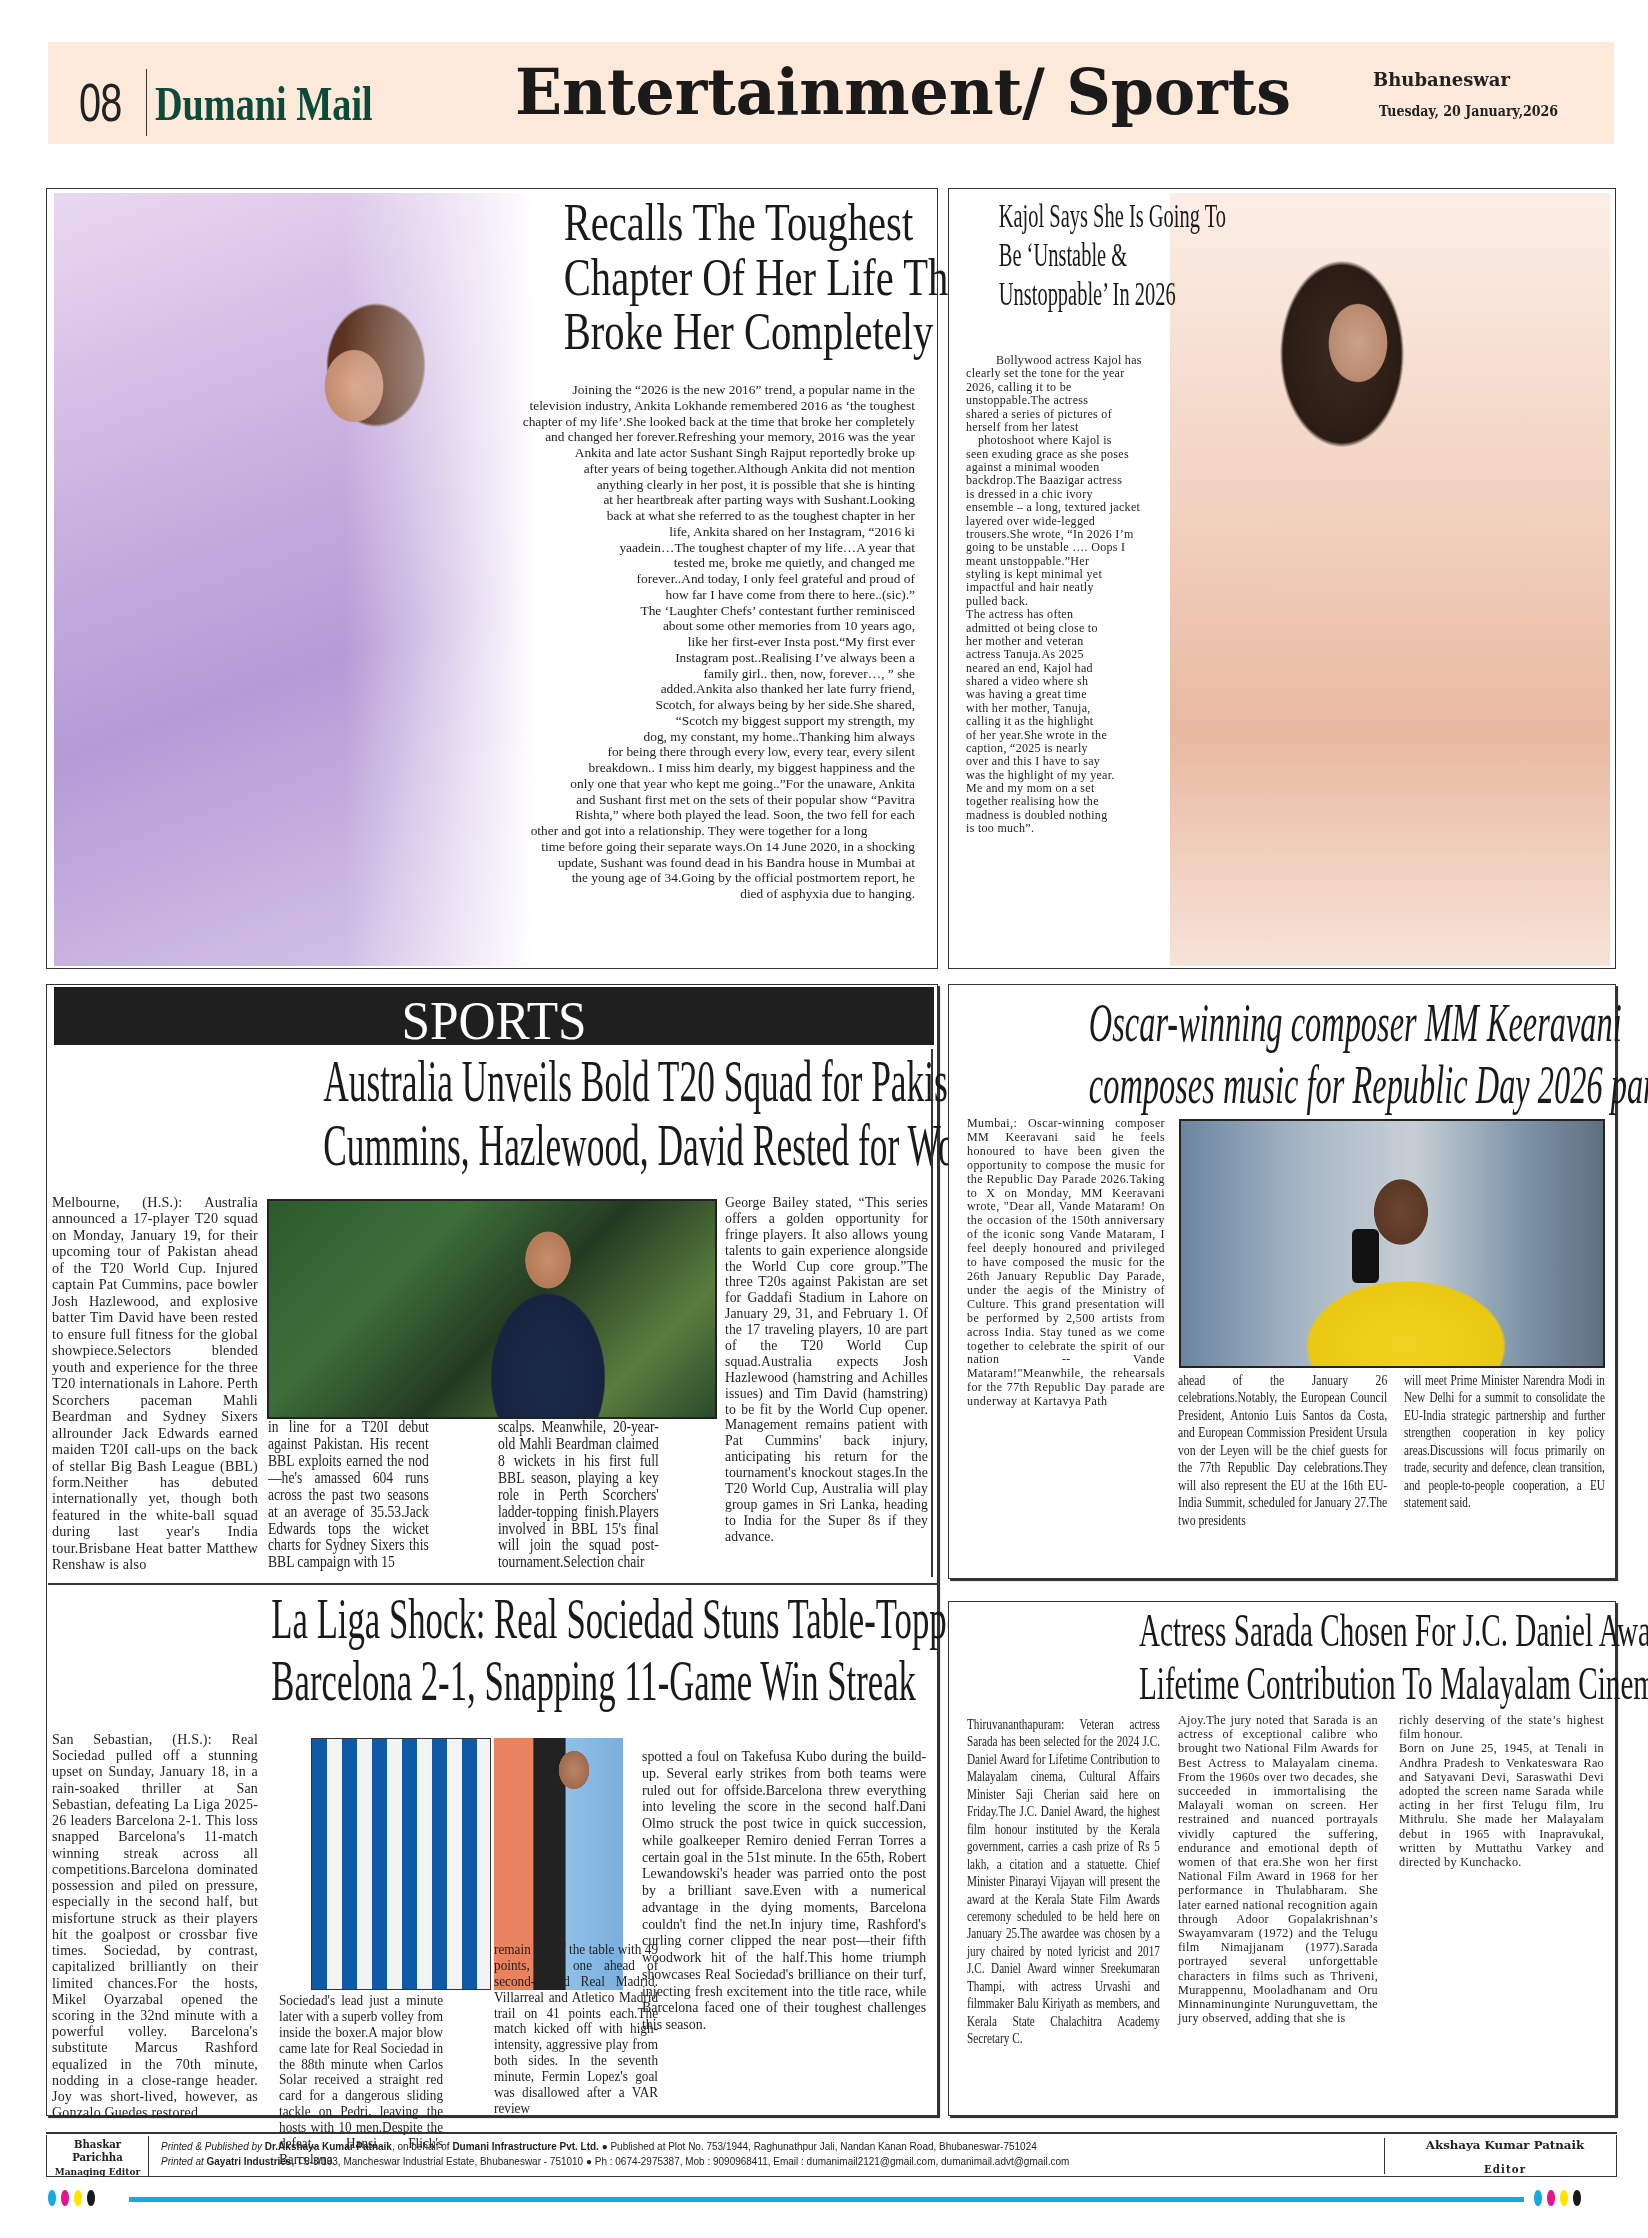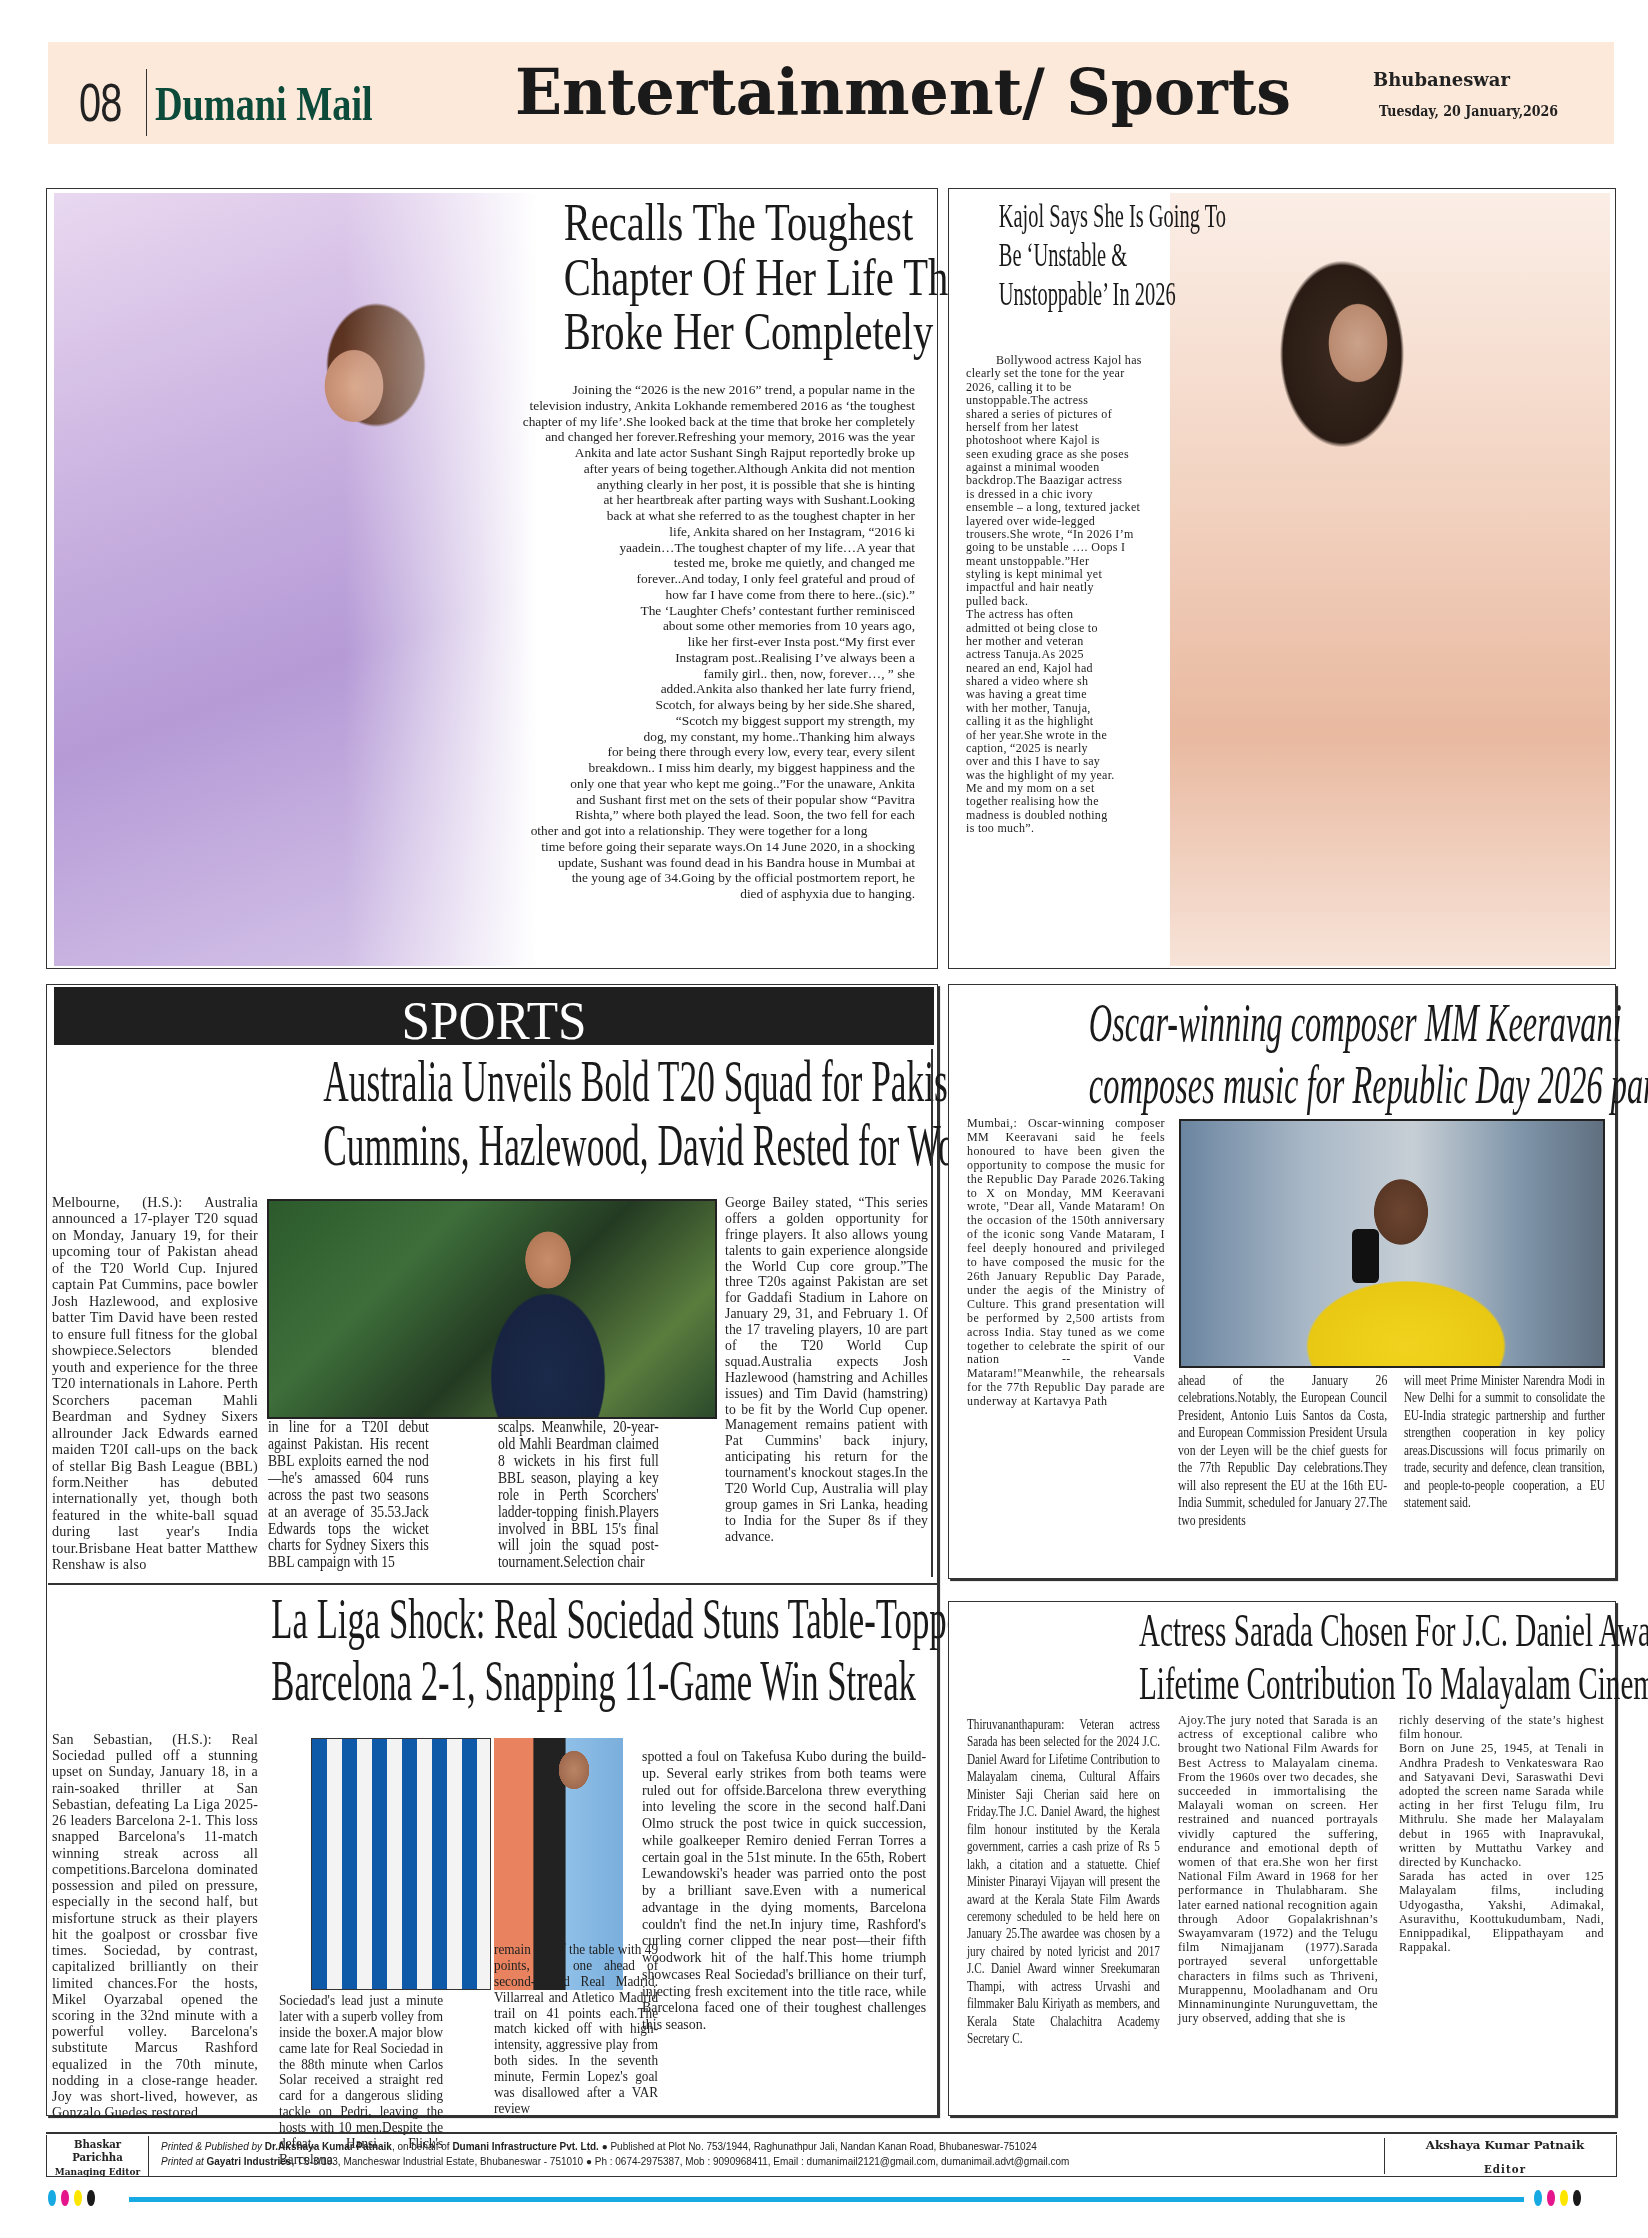--- a/index.html
+++ b/index.html
@@ -172,21 +172,21 @@
   <div>Be ‘Unstable &amp;</div>
   <div>Unstoppable’ In 2026</div>
 </div>
 <div class="abs kajol-body" id="kajol-body" style="left:966px;top:354px;width:204px;">
     <div style="white-space: nowrap; margin-left: 30px;">Bollywood actress Kajol has</div>
     <div style="white-space: nowrap;">clearly set the tone for the year</div>
     <div style="white-space: nowrap;">2026, calling it to be</div>
     <div style="white-space: nowrap;">unstoppable.The actress</div>
     <div style="white-space: nowrap;">shared a series of pictures of</div>
     <div style="white-space: nowrap;">herself from her latest</div>
-    <div style="white-space: nowrap;">photoshoot where Kajol is</div>
+    <div style="white-space: nowrap; margin-left: 12px;">photoshoot where Kajol is</div>
     <div style="white-space: nowrap;">seen exuding grace as she poses</div>
     <div style="white-space: nowrap;">against a minimal wooden</div>
     <div style="white-space: nowrap;">backdrop.The Baazigar actress</div>
     <div style="white-space: nowrap;">is dressed in a chic ivory</div>
     <div style="white-space: nowrap;">ensemble – a long, textured jacket</div>
     <div style="white-space: nowrap;">layered over wide-legged</div>
     <div style="white-space: nowrap;">trousers.She wrote, “In 2026 I’m</div>
     <div style="white-space: nowrap;">going to be unstable …. Oops I</div>
     <div style="white-space: nowrap;">meant unstoppable.”Her</div>
     <div style="white-space: nowrap;">styling is kept minimal yet</div>
@@ -254,21 +254,20 @@
 <div class="abs box box-shadow sarada-box"></div>
 <div class="abs hl sarada-hl">
   <div>Actress Sarada Chosen For J.C. Daniel Award For</div>
   <div>Lifetime Contribution To Malayalam Cinema</div>
 </div>
 <div class="abs sarada-cond" style="left:967px;top:1715px;width:268px;font-size:15.6px;line-height:1.12;transform:scaleX(0.72);transform-origin:left top;">Thiruvananthapuram: Veteran actress Sarada has been selected for the 2024 J.C. Daniel Award for Lifetime Contribution to Malayalam cinema, Cultural Affairs Minister Saji Cherian said here on Friday.The J.C. Daniel Award, the highest film honour instituted by the Kerala government, carries a cash prize of Rs 5 lakh, a citation and a statuette. Chief Minister Pinarayi Vijayan will present the award at the Kerala State Film Awards ceremony scheduled to be held here on January 25.The awardee was chosen by a jury chaired by noted lyricist and 2017 J.C. Daniel Award winner Sreekumaran Thampi, with actress Urvashi and filmmaker Balu Kiriyath as members, and Kerala State Chalachitra Academy Secretary C.</div>
 <div class="abs sarada-col" style="left:1178px;top:1713px;width:200px;font-size:12.2px;line-height:1.165;">Ajoy.The jury noted that Sarada is an actress of exceptional calibre who brought two National Film Awards for Best Actress to Malayalam cinema. From the 1960s over two decades, she succeeded in immortalising the Malayali woman on screen. Her restrained and nuanced portrayals vividly captured the suffering, endurance and emotional depth of women of that era.She won her first National Film Award in 1968 for her performance in Thulabharam. She later earned national recognition again through Adoor Gopalakrishnan’s Swayamvaram (1972) and the Telugu film Nimajjanam (1977).Sarada portrayed several unforgettable characters in films such as Thriveni, Murappennu, Mooladhanam and Oru Minnaminunginte Nurunguvettam, the jury observed, adding that she is</div>
 <div class="abs sarada-col" style="left:1399px;top:1713px;width:205px;font-size:12.2px;line-height:1.165;">
   <div>richly deserving of the state’s highest film honour.</div>
   <div>Born on June 25, 1945, at Tenali in Andhra Pradesh to Venkateswara Rao and Satyavani Devi, Saraswathi Devi adopted the screen name Sarada while acting in her first Telugu film, Iru Mithrulu. She made her Malayalam debut in 1965 with Inapravukal, written by Muttathu Varkey and directed by Kunchacko.</div>
-  <div>Sarada has acted in over 125 Malayalam films, including Udyogastha, Yakshi, Adimakal, Asuravithu, Koottukudumbam, Nadi, Ennippadikal, Elippathayam and Rappakal.</div>
 </div>
 
 <div class="abs footer-rule"></div>
 <div class="abs footer"></div>
 <div class="abs foot-left">
   <div class="n">Bhaskar Parichha</div>
   <div class="r">Managing Editor</div>
 </div>
 <div class="abs foot-mid">
   <div><i>Printed &amp; Published by</i> <b>Dr.Akshaya Kumar Patnaik</b><span>, on behalf of</span> <b>Dumani Infrastructure Pvt. Ltd.</b> <span>● Published at Plot No. 753/1944, Raghunathpur Jali, Nandan Kanan Road, Bhubaneswar-751024</span></div>

